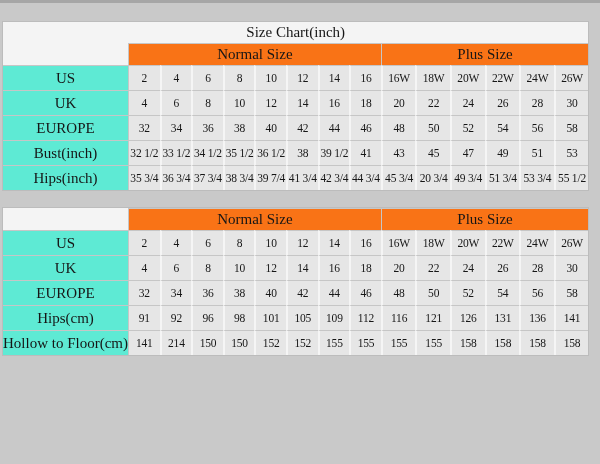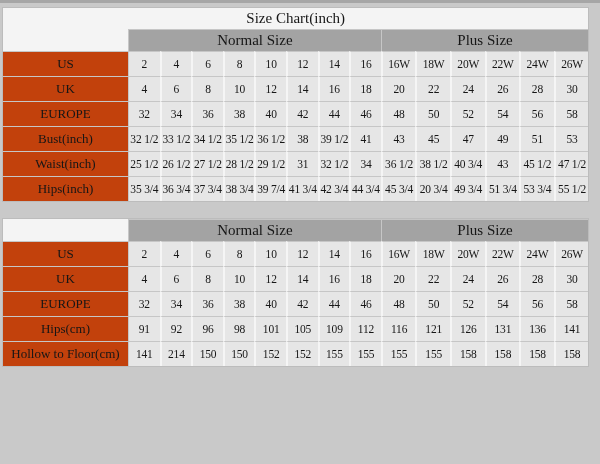--- a/index.html
+++ b/index.html
@@ -8,21 +8,21 @@
   body {
     width: 600px; height: 464px;
     background: #c9c9c9;
     overflow: hidden;
     font-family: "Liberation Serif", "DejaVu Serif", serif;
   }
   .page {
     box-sizing: border-box;
     width: 600px; height: 360px;
     border-top: 3px solid #a6a6a6;
-    padding: 4px 13px 6px 2px;
+    padding: 18px 13px 6px 2px;
   }
   .table-gap {
     height: 16px;
   }
   table.size-table {
     border-collapse: separate;
     border-spacing: 0;
     table-layout: fixed;
     width: 585px;
     background: #f4f4f4;
@@ -39,31 +39,31 @@
     overflow: hidden;
   }
   .title-cell {
     height: 21px;
     font-size: 15px;
     background: #f4f4f4;
   }
   .group-cell {
     height: 21px;
     font-size: 15px;
-    background: #a3a3a3;
+    background: #f97316;
     border-top: 1px solid #c6c6c6;
     border-left: 1px solid #c6c6c6;
   }
   .label-spacer {
     background: #f4f4f4;
   }
   .row-label-cell {
     height: 24px;
-    font-size: 13px;
-    background: #c2410c;
+    font-size: 15px;
+    background: #5eead4;
     border-top: 1px solid #c6c6c6;
   }
   .data-cell {
     height: 24px;
     font-size: 11.5px;
     background: #e6e6e6;
     border-top: 1px solid #c6c6c6;
     border-left: 2px solid #f5f5f5;
     letter-spacing: -0.2px;
   }
@@ -167,37 +167,20 @@
           <td class="data-cell" colspan="1">39 1/2</td>
           <td class="data-cell" colspan="1">41</td>
           <td class="data-cell" colspan="1">43</td>
           <td class="data-cell" colspan="1">45</td>
           <td class="data-cell" colspan="1">47</td>
           <td class="data-cell" colspan="1">49</td>
           <td class="data-cell" colspan="1">51</td>
           <td class="data-cell" colspan="1">53</td>
         </tr>
         <tr>
-          <td class="row-label-cell" colspan="1">Waist(inch)</td>
-          <td class="data-cell section-start" colspan="1">25 1/2</td>
-          <td class="data-cell" colspan="1">26 1/2</td>
-          <td class="data-cell" colspan="1">27 1/2</td>
-          <td class="data-cell" colspan="1">28 1/2</td>
-          <td class="data-cell" colspan="1">29 1/2</td>
-          <td class="data-cell" colspan="1">31</td>
-          <td class="data-cell" colspan="1">32 1/2</td>
-          <td class="data-cell" colspan="1">34</td>
-          <td class="data-cell" colspan="1">36 1/2</td>
-          <td class="data-cell" colspan="1">38 1/2</td>
-          <td class="data-cell" colspan="1">40 3/4</td>
-          <td class="data-cell" colspan="1">43</td>
-          <td class="data-cell" colspan="1">45 1/2</td>
-          <td class="data-cell" colspan="1">47 1/2</td>
-        </tr>
-        <tr>
           <td class="row-label-cell" colspan="1">Hips(inch)</td>
           <td class="data-cell section-start" colspan="1">35 3/4</td>
           <td class="data-cell" colspan="1">36 3/4</td>
           <td class="data-cell" colspan="1">37 3/4</td>
           <td class="data-cell" colspan="1">38 3/4</td>
           <td class="data-cell" colspan="1">39 7/4</td>
           <td class="data-cell" colspan="1">41 3/4</td>
           <td class="data-cell" colspan="1">42 3/4</td>
           <td class="data-cell" colspan="1">44 3/4</td>
           <td class="data-cell" colspan="1">45 3/4</td>

